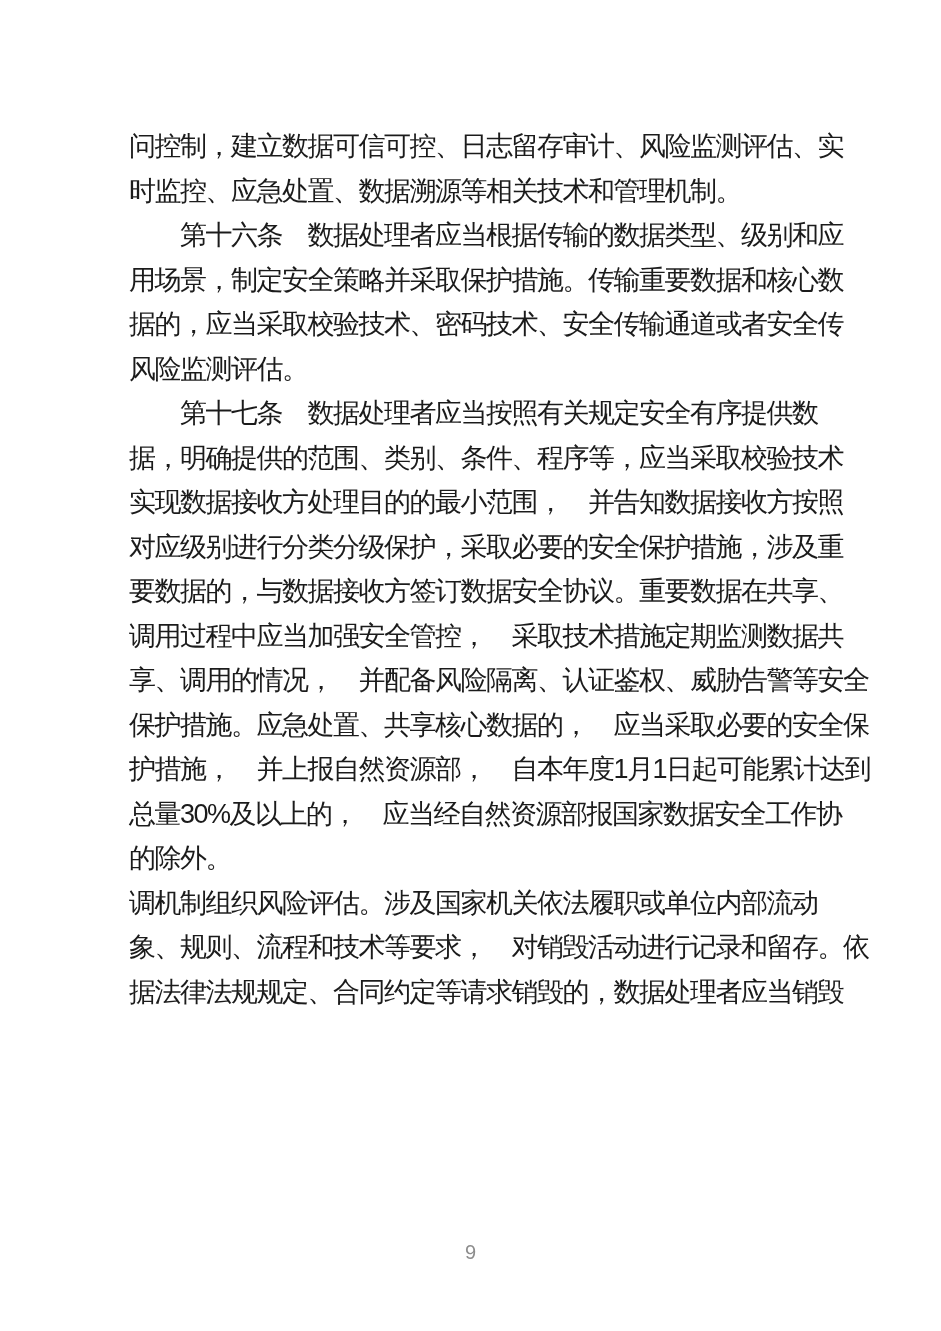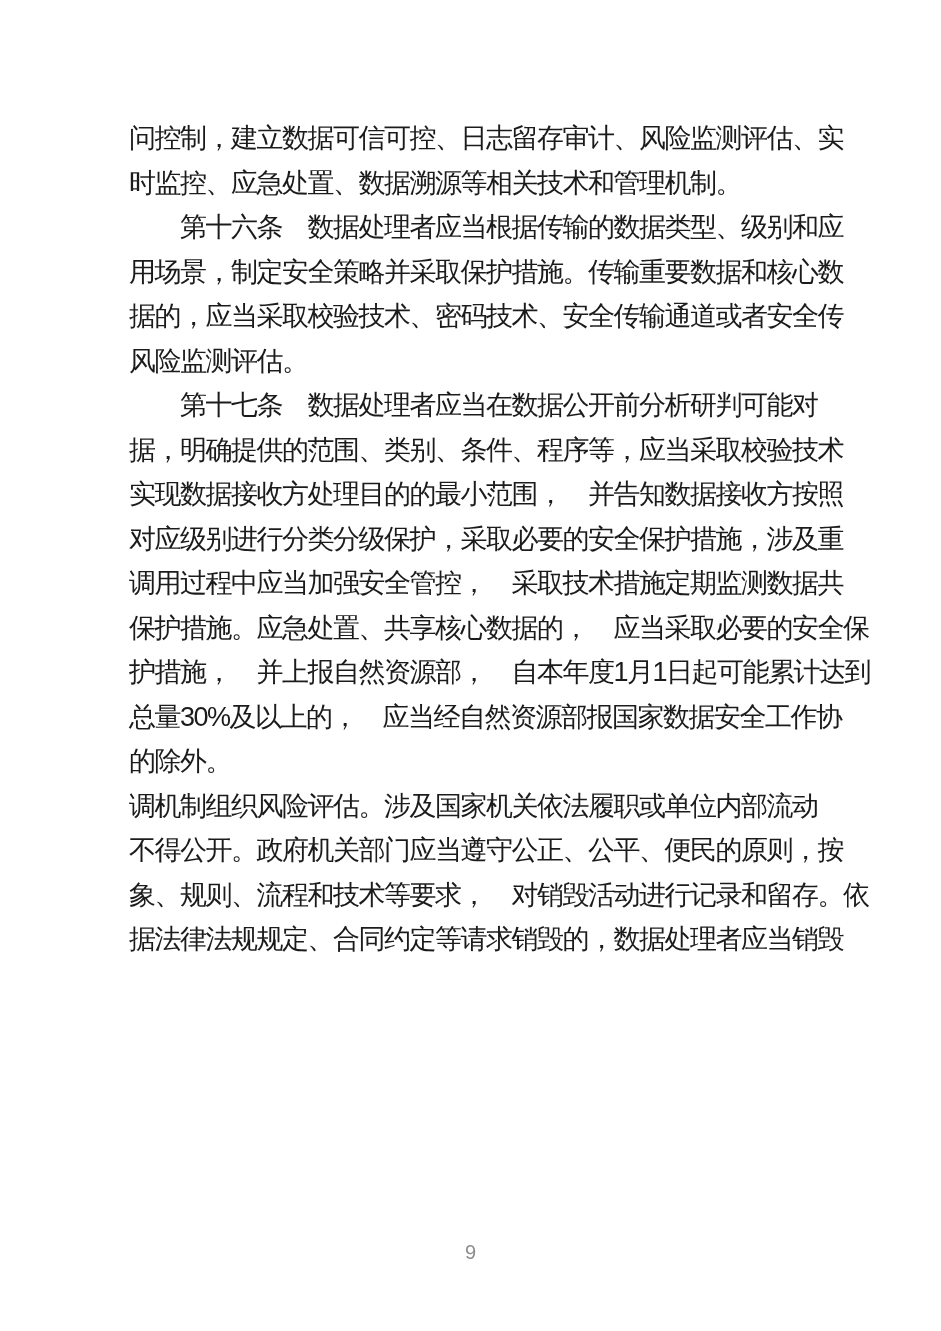--- a/index.html
+++ b/index.html
@@ -12,21 +12,21 @@
     width: 941px;
     height: 1331px;
     margin: 0 auto;
     background: #ffffff;
     overflow: hidden;
     font-family: "Liberation Sans", sans-serif;
   }
   .text-block {
     position: absolute;
     left: 129px;
-    top: 116px;
+    top: 124px;
     width: 700px;
   }
   .paragraph {
     margin: 0;
     padding: 0;
   }
   .line {
     white-space: pre;
     font-size: 27px;
     line-height: 44.5px;
@@ -60,34 +60,35 @@
     </div>
 
     <div class="paragraph">
       <div class="line">　　第十六条　数据处理者应当根据传输的数据类型、级别和应</div>
       <div class="line">用场景，制定安全策略并采取保护措施。传输重要数据和核心数</div>
       <div class="line">据的，应当采取校验技术、密码技术、安全传输通道或者安全传</div>
       <div class="line">风险监测评估。</div>
     </div>
 
     <div class="paragraph">
-      <div class="line">　　第十七条　数据处理者应当在数据公开前分析研判可能对</div>
+      <div class="line">　　第十七条　数据处理者应当按照有关规定安全有序提供数</div>
       <div class="line">据，明确提供的范围、类别、条件、程序等，应当采取校验技术</div>
       <div class="line">实现数据接收方处理目的的最小范围，　并告知数据接收方按照</div>
       <div class="line">对应级别进行分类分级保护，采取必要的安全保护措施，涉及重</div>
+      <div class="line">要数据的，与数据接收方签订数据安全协议。重要数据在共享、</div>
       <div class="line">调用过程中应当加强安全管控，　采取技术措施定期监测数据共</div>
+      <div class="line">享、调用的情况，　并配备风险隔离、认证鉴权、威胁告警等安全</div>
       <div class="line">保护措施。应急处置、共享核心数据的，　应当采取必要的安全保</div>
       <div class="line">护措施，　并上报自然资源部，　自本年度1月1日起可能累计达到</div>
       <div class="line">总量30%及以上的，　应当经自然资源部报国家数据安全工作协</div>
       <div class="line">的除外。</div>
       <div class="line">调机制组织风险评估。涉及国家机关依法履职或单位内部流动</div>
     </div>
 
     <div class="paragraph">
-      <div class="line">不得公开。政府机关部门应当遵守公正、公平、便民的原则，按</div>
     </div>
 
     <div class="paragraph">
       <div class="line">象、规则、流程和技术等要求，　对销毁活动进行记录和留存。依</div>
       <div class="line">据法律法规规定、合同约定等请求销毁的，数据处理者应当销毁</div>
     </div>
 
   </div>
 
   <div class="page-num">9</div>

